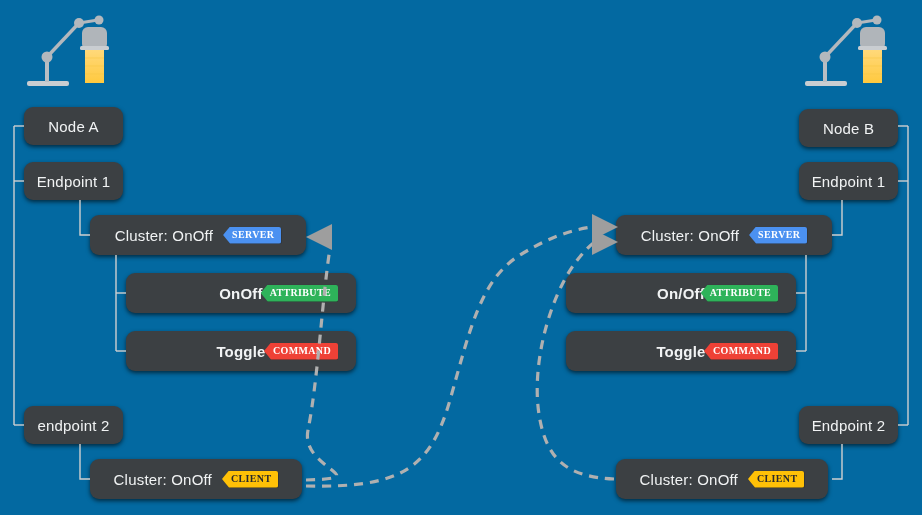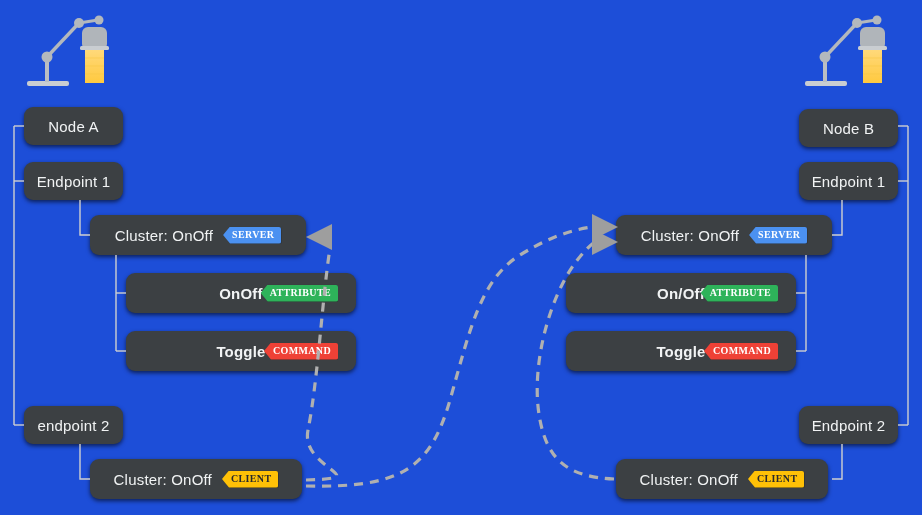--- a/index.html
+++ b/index.html
@@ -1,17 +1,17 @@
 <!DOCTYPE html>
 <html><head>
 <meta charset="utf-8">
 <style>
   html,body{margin:0;padding:0;background:#000;}
   body{width:922px;height:515px;overflow:hidden;font-family:"Liberation Sans",sans-serif;position:relative;}
-  #stage{position:absolute;left:0;top:0;width:922px;height:515px;background:#1d4ed8;}
+  #stage{position:absolute;left:0;top:0;width:922px;height:515px;background:#0369a1;}
 
   
   .layer{position:absolute;left:0;top:0;width:922px;height:515px;}
   #tree-layer{z-index:1;}
   #flow-layer{z-index:2;}
 
   
   .box{
     position:absolute;
     background:#3c4043;

